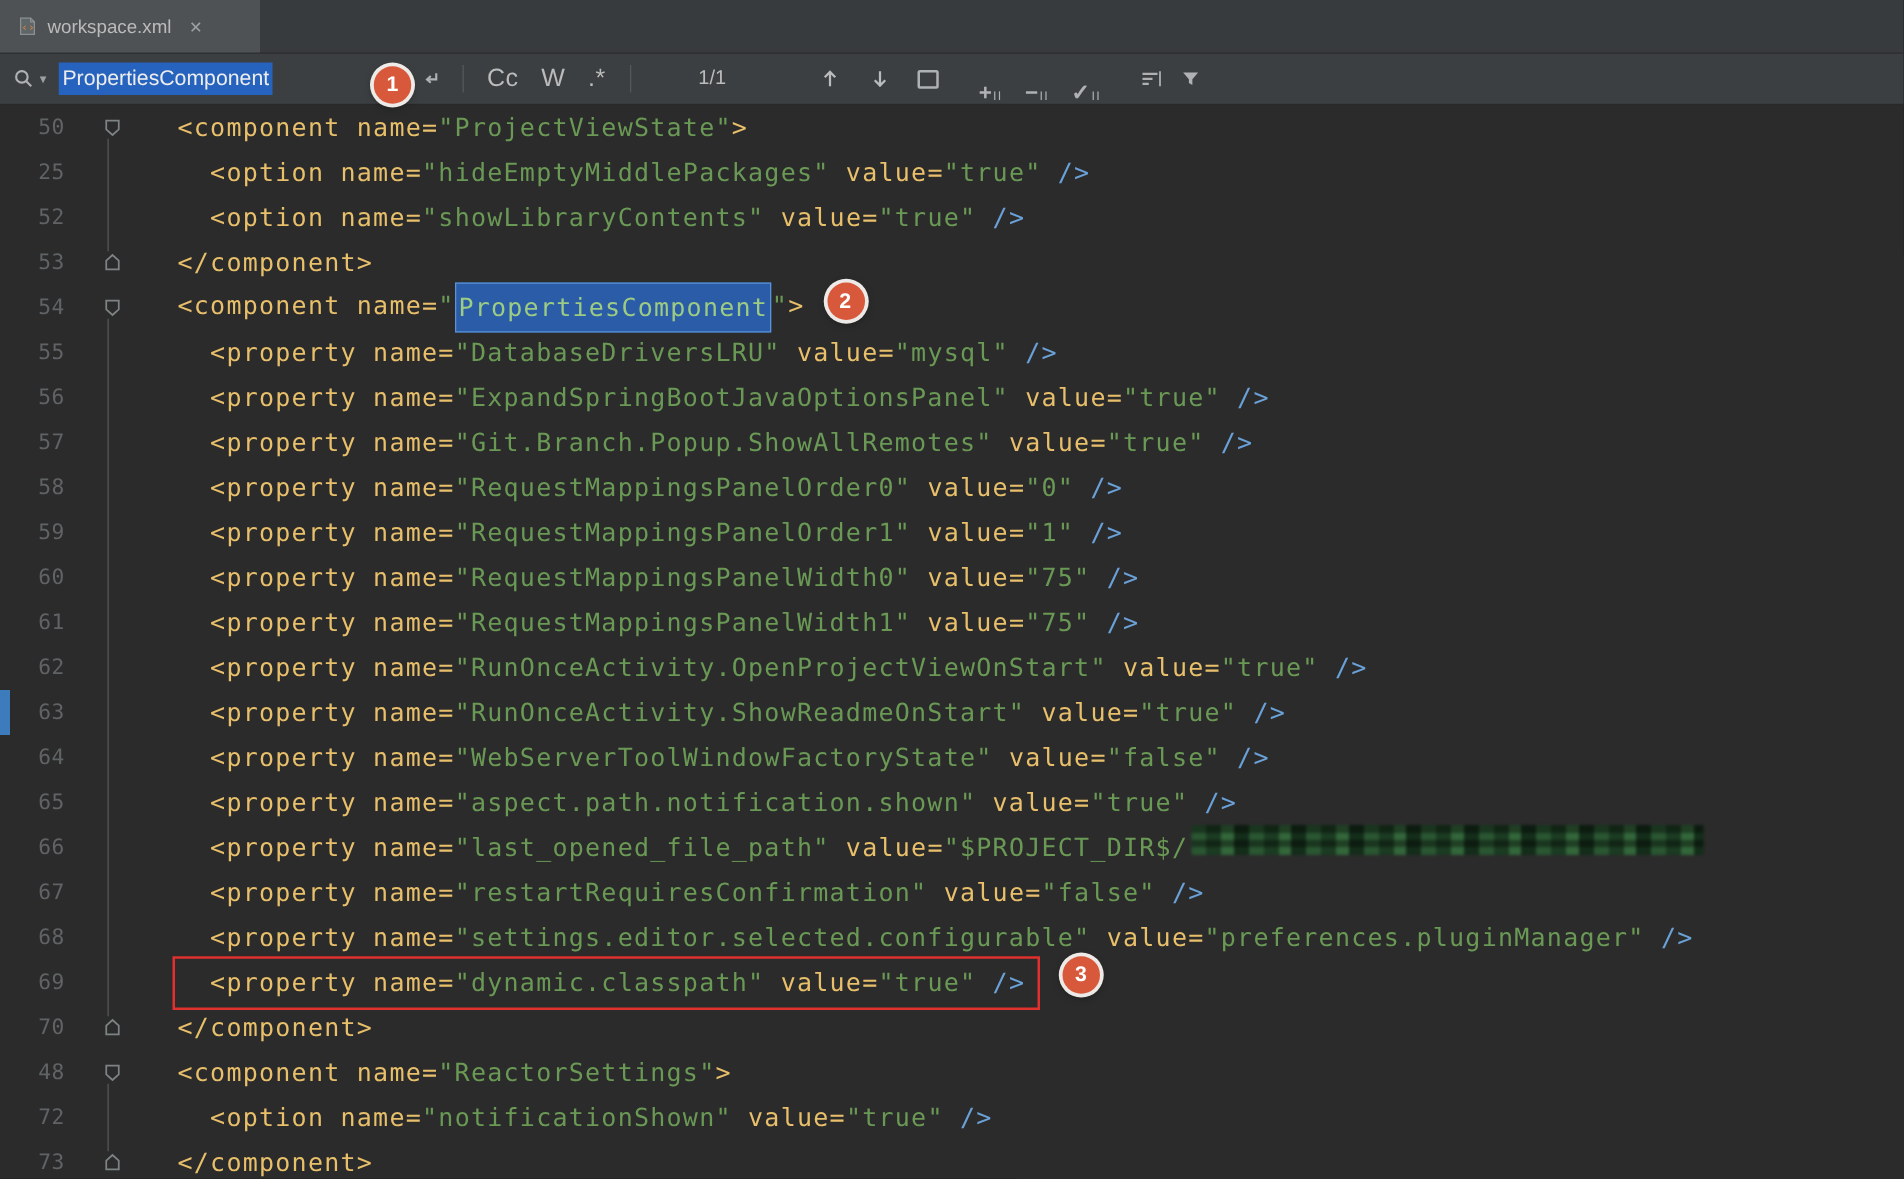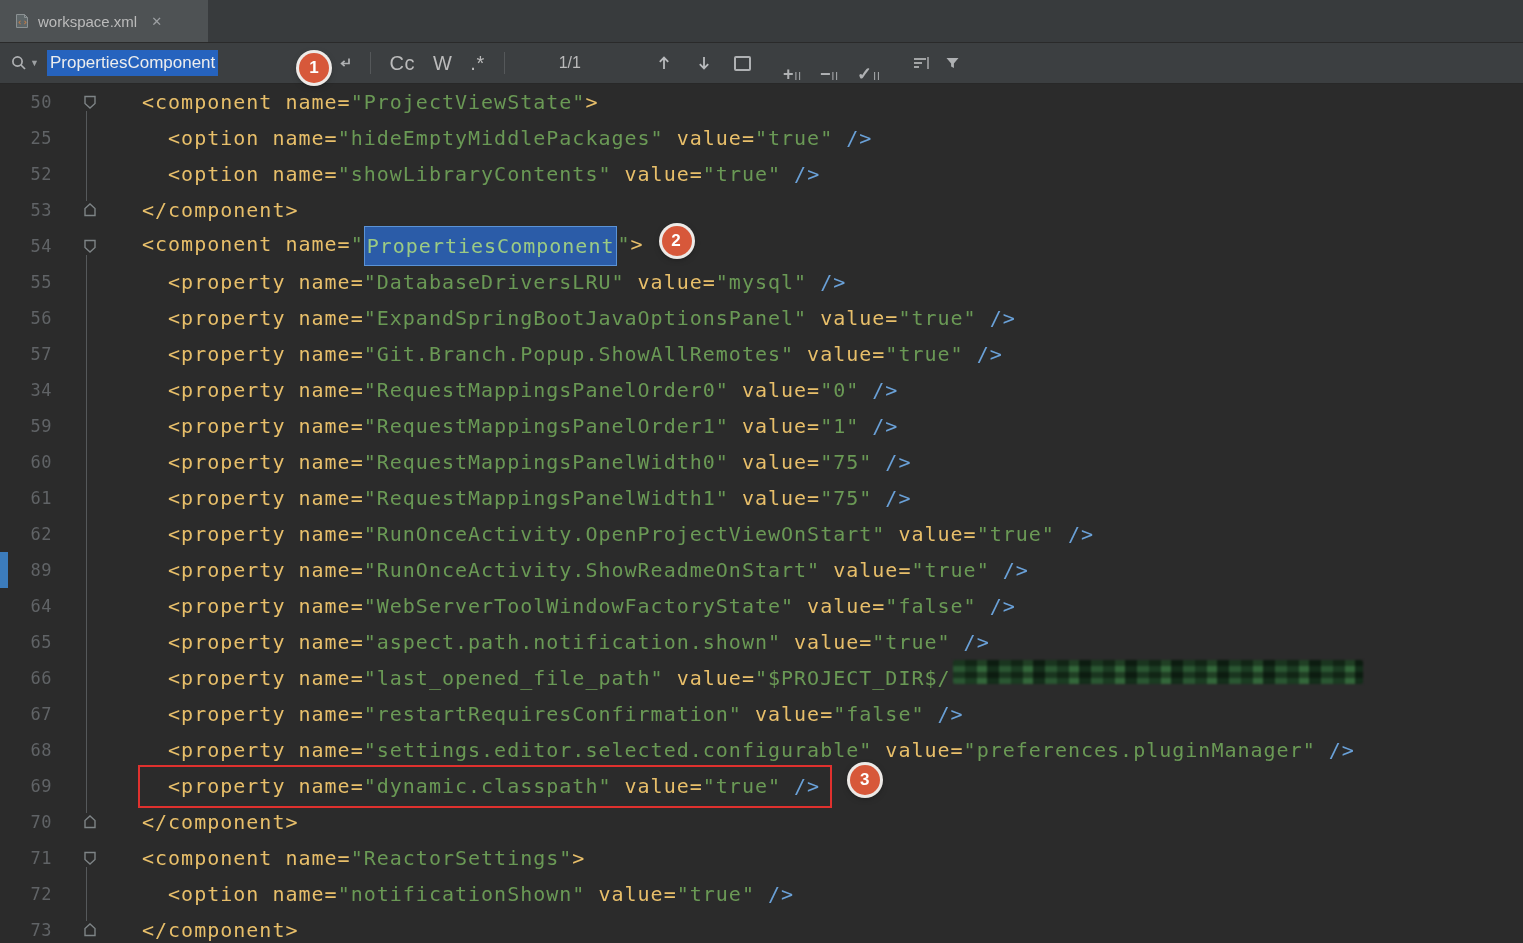--- a/index.html
+++ b/index.html
@@ -201,21 +201,21 @@
         <span class="ln">56</span>
         <span class="fold"></span>
         <span class="code"><span class="tk-t">  &lt;property name=</span><span class="tk-s">"ExpandSpringBootJavaOptionsPanel"</span><span class="tk-t"> value=</span><span class="tk-s">"true"</span><span class="tk-e"> /&gt;</span></span>
       </div>
       <div class="row">
         <span class="ln">57</span>
         <span class="fold"></span>
         <span class="code"><span class="tk-t">  &lt;property name=</span><span class="tk-s">"Git.Branch.Popup.ShowAllRemotes"</span><span class="tk-t"> value=</span><span class="tk-s">"true"</span><span class="tk-e"> /&gt;</span></span>
       </div>
       <div class="row">
-        <span class="ln">34</span>
+        <span class="ln">58</span>
         <span class="fold"></span>
         <span class="code"><span class="tk-t">  &lt;property name=</span><span class="tk-s">"RequestMappingsPanelOrder0"</span><span class="tk-t"> value=</span><span class="tk-s">"0"</span><span class="tk-e"> /&gt;</span></span>
       </div>
       <div class="row">
         <span class="ln">59</span>
         <span class="fold"></span>
         <span class="code"><span class="tk-t">  &lt;property name=</span><span class="tk-s">"RequestMappingsPanelOrder1"</span><span class="tk-t"> value=</span><span class="tk-s">"1"</span><span class="tk-e"> /&gt;</span></span>
       </div>
       <div class="row">
         <span class="ln">60</span>
@@ -226,21 +226,21 @@
         <span class="ln">61</span>
         <span class="fold"></span>
         <span class="code"><span class="tk-t">  &lt;property name=</span><span class="tk-s">"RequestMappingsPanelWidth1"</span><span class="tk-t"> value=</span><span class="tk-s">"75"</span><span class="tk-e"> /&gt;</span></span>
       </div>
       <div class="row">
         <span class="ln">62</span>
         <span class="fold"></span>
         <span class="code"><span class="tk-t">  &lt;property name=</span><span class="tk-s">"RunOnceActivity.OpenProjectViewOnStart"</span><span class="tk-t"> value=</span><span class="tk-s">"true"</span><span class="tk-e"> /&gt;</span></span>
       </div>
       <div class="row active">
-        <span class="ln">89</span>
+        <span class="ln">63</span>
         <span class="fold"></span>
         <span class="code"><span class="tk-t">  &lt;property name=</span><span class="tk-s">"RunOnceActivity.ShowReadmeOnStart"</span><span class="tk-t"> value=</span><span class="tk-s">"true"</span><span class="tk-e"> /&gt;</span></span>
       </div>
       <div class="row">
         <span class="ln">64</span>
         <span class="fold"></span>
         <span class="code"><span class="tk-t">  &lt;property name=</span><span class="tk-s">"WebServerToolWindowFactoryState"</span><span class="tk-t"> value=</span><span class="tk-s">"false"</span><span class="tk-e"> /&gt;</span></span>
       </div>
       <div class="row">
         <span class="ln">65</span>
@@ -270,21 +270,21 @@
       <div class="row">
         <span class="ln">70</span>
         <span class="fold">
           <svg class="icn" width="16" height="16" viewBox="0 0 16 16">
             <path d="M3 13.5 h10 v-7 l-5 -4.5 -5 4.5 z" fill="#2B2B2B" stroke="#7E8486" stroke-width="1.4"></path>
           </svg>
         </span>
         <span class="code"><span class="tk-t">&lt;/component&gt;</span></span>
       </div>
       <div class="row">
-        <span class="ln">71</span>
+        <span class="ln">48</span>
         <span class="fold">
           <svg class="icn" width="16" height="16" viewBox="0 0 16 16">
             <path d="M3 2.5 h10 v7 l-5 4.5 -5 -4.5 z" fill="#2B2B2B" stroke="#7E8486" stroke-width="1.4"></path>
           </svg>
         </span>
         <span class="code"><span class="tk-t">&lt;component name=</span><span class="tk-s">"ReactorSettings"</span><span class="tk-t">&gt;</span></span>
       </div>
       <div class="row">
         <span class="ln">72</span>
         <span class="fold"></span>

